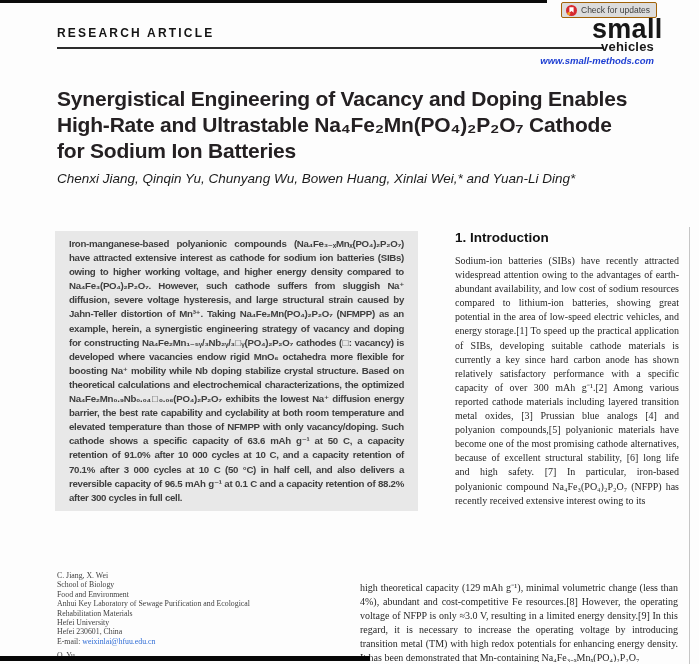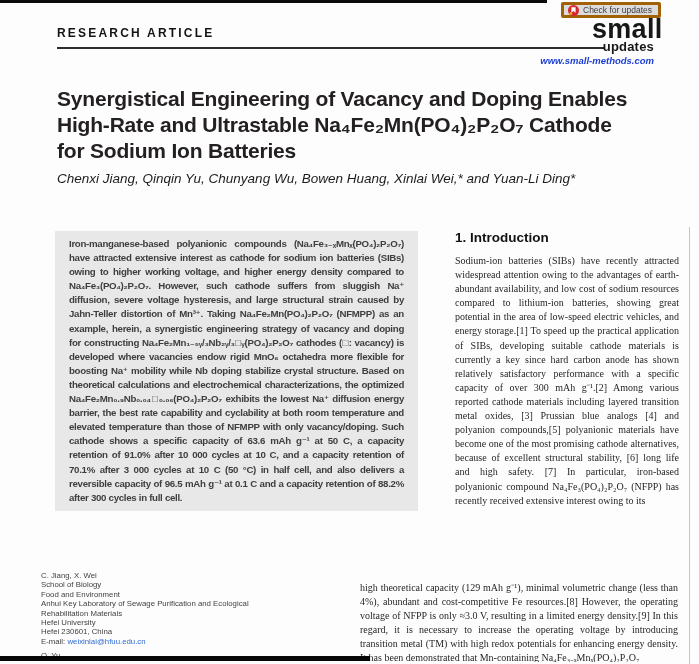--- a/index.html
+++ b/index.html
@@ -3,21 +3,21 @@
 <meta charset="utf-8">
 <style>
   html,body{margin:0;padding:0;background:#ffffff;}
   .page{
     position:relative;width:699px;height:664px;background:#fdfdfd;
     font-family:"Liberation Sans","DejaVu Sans",sans-serif;overflow:hidden;
   }
   .top-edge{position:absolute;left:0;top:0;width:547px;height:3px;background:#0b0b0b;}
   .check-badge{
     position:absolute;left:561px;top:2px;height:16px;padding:0 6px 0 4px;
-    background:#dcdcdc;border:3px solid #a16207;border-radius:2px;
+    background:#dcdcdc;border:1px solid #a16207;border-radius:2px;
     display:flex;align-items:center;gap:4px;box-sizing:border-box;cursor:pointer;
   }
   .check-badge span{font-size:8.5px;color:#3d3d3d;white-space:nowrap;}
   .kicker{
     position:absolute;left:57px;top:26px;font-size:12px;font-weight:800;
     letter-spacing:2.2px;color:#141414;
   }
   .header-rule{position:absolute;left:57px;top:47px;width:547px;height:2px;background:#2c2c2c;}
   .logo{position:absolute;left:592px;top:17px;width:62px;text-align:right;color:#171717;}
   .logo .l1{font-size:27px;font-weight:600;line-height:24px;letter-spacing:.3px;}
@@ -44,22 +44,22 @@
     letter-spacing:-.3px;color:#3e3e3e;text-align:justify;
   }
   .intro-col{position:absolute;left:455px;top:230px;width:224px;height:353px;overflow:hidden;}
   .intro-col h2{margin:0 0 9px 0;font-size:13.5px;font-weight:700;color:#121212;}
   .serif-text{
     margin:0;font-family:Liberation Serif, serif;
     font-size:10px;line-height:14.1px;color:#262626;text-align:justify;
   }
   .intro-wide{position:absolute;left:360px;top:581px;width:318px;height:81px;overflow:hidden;}
   .footnotes{
-    position:absolute;left:41px;top:571px;width:285px;
-    font-size:7.8px;line-height:9.4px;color:#3f3f3f;
+    position:absolute;left:57px;top:571px;width:285px;
+    font-size:7.8px;line-height:9.4px;color:#3f3f3f;font-family:Liberation Serif, serif;
   }
   .footnotes .email-link{color:#2d6bd5;text-decoration:none;cursor:pointer;}
   .footnotes .partial{margin-top:5px;}
   .right-edge{position:absolute;left:689px;top:227px;width:1px;height:437px;background:#c6c6c6;}
   .bottom-edge{position:absolute;left:0;top:656px;width:370px;height:5px;background:#070707;}
 </style>
 </head>
 <body>
 
 <div class="page">
@@ -73,21 +73,21 @@
       <circle cx="2.8" cy="8.4" r="1.5" fill="#f6a11b"></circle>
     </svg>
     <span>Check for updates</span>
   </div>
 
   <div class="kicker">RESEARCH ARTICLE</div>
   <div class="header-rule"></div>
 
   <div class="logo">
     <div class="l1">small</div>
-    <div class="l2">updates</div>
+    <div class="l2">vehicles</div>
   </div>
   <a class="journal-url">www.small-methods.com</a>
 
   <h1 class="title">Synergistical Engineering of Vacancy and Doping Enables
 High-Rate and Ultrastable Na₄Fe₂Mn(PO₄)₂P₂O₇ Cathode
 for Sodium Ion Batteries</h1>
 
   <div class="authors">Chenxi Jiang, Qinqin Yu, Chunyang Wu, Bowen Huang, Xinlai Wei,* and Yuan-Li Ding*</div>
 
   <div class="abstract-box">

